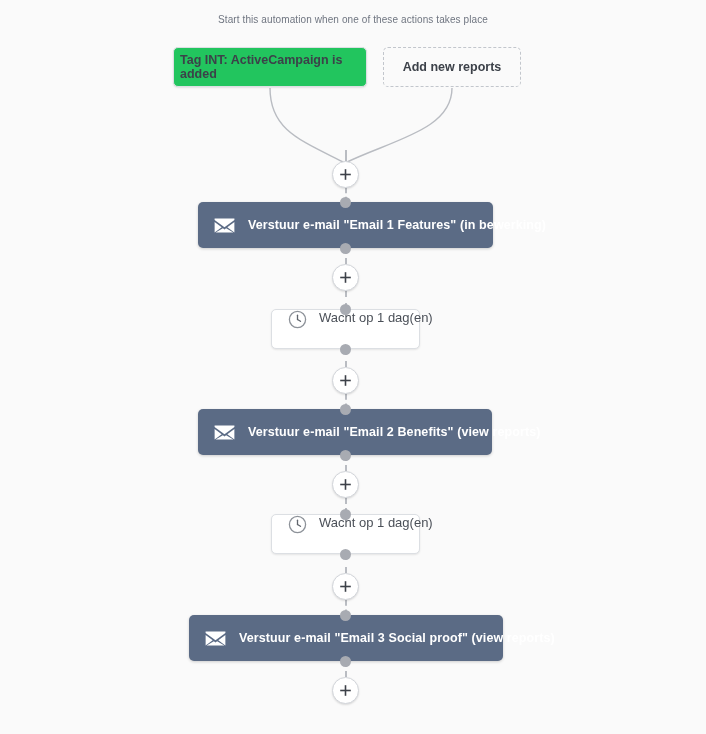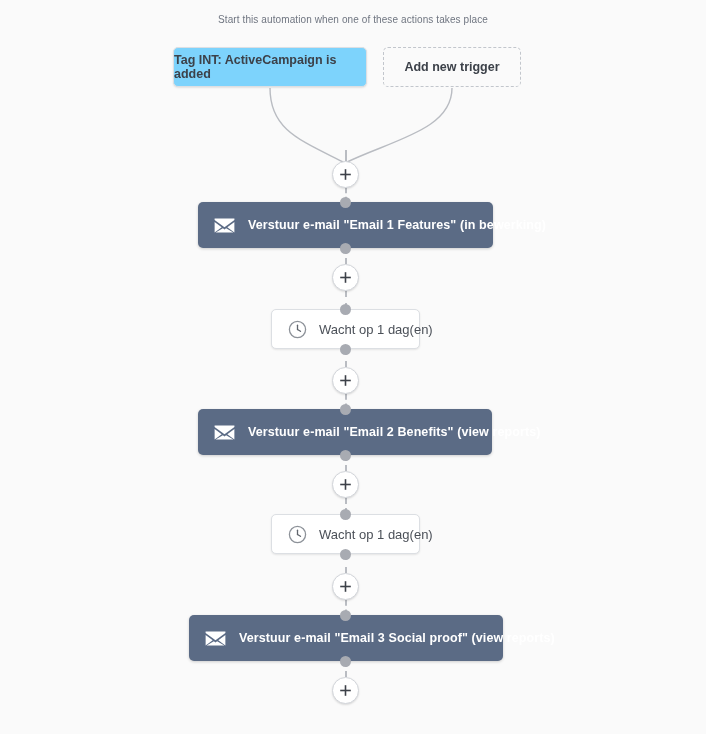--- a/index.html
+++ b/index.html
@@ -21,23 +21,24 @@
 
   
   .trigger {
     position: absolute;
     display: flex; align-items: center; justify-content: center;
     font-size: 12.5px; font-weight: bold; color: #3c4149;
     border-radius: 5px;
     z-index: 4;
   }
   .trigger.solid {
-    background: #7dd3fc;
+    background: #22c55e;
     border: 1px solid #dcdfe3;
     box-shadow: 0 1px 2px rgba(0,0,0,.10);
+    padding-left: 6px;
   }
   .trigger.dashed {
     background: transparent;
     border: 1px dashed #c2c6cc;
   }
 
   
   #curves { position: absolute; left: 0; top: 0; width: 706px; height: 200px; z-index: 1; }
 
   
@@ -83,21 +84,21 @@
   }
 
   
   .wait-node {
     position: absolute;
     height: 40px;
     background: #ffffff;
     border: 1px solid #dcdfe3;
     border-radius: 5px;
     box-shadow: 0 1px 2px rgba(0,0,0,.09);
-    display: flex; align-items: center;
+    display: flex; align-items: flex-start;
     padding-left: 16px;
     z-index: 3; cursor: pointer;
   }
   .wait-node .clock-icon { flex: 0 0 auto; margin-right: 12px; display: block; }
   .wait-node .node-label {
     font-size: 13px; color: #4b5058; white-space: nowrap;
   }
 </style>
 </head>
 <body>
@@ -109,21 +110,21 @@
   <svg id="curves" viewBox="0 0 706 200" xmlns="http://www.w3.org/2000/svg">
     <path d="M 270 88 C 270 130, 300 140, 345 163" fill="none" stroke="#b9bcc2" stroke-width="1.4"></path>
     <path d="M 452 88 C 452 130, 392 140, 345 163" fill="none" stroke="#b9bcc2" stroke-width="1.4"></path>
   </svg>
 
   <div id="triggers">
       <div class="trigger solid" style="left: 173px; top: 47px; width: 194px; height: 40px;">
         <span>Tag INT: ActiveCampaign is added</span>
       </div>
       <div class="trigger dashed" style="left: 383px; top: 47px; width: 138px; height: 40px;">
-        <span>Add new trigger</span>
+        <span>Add new reports</span>
       </div>
     </div>
 
   <div id="flow">
       <div class="plus-btn" style="left: 332px; top: 161px;">
         <svg width="13" height="13" viewBox="0 0 13 13">
           <line x1="6.5" y1="1.2" x2="6.5" y2="11.8" stroke="#3c4149" stroke-width="1.6"></line>
           <line x1="1.2" y1="6.5" x2="11.8" y2="6.5" stroke="#3c4149" stroke-width="1.6"></line>
         </svg>
       </div>

